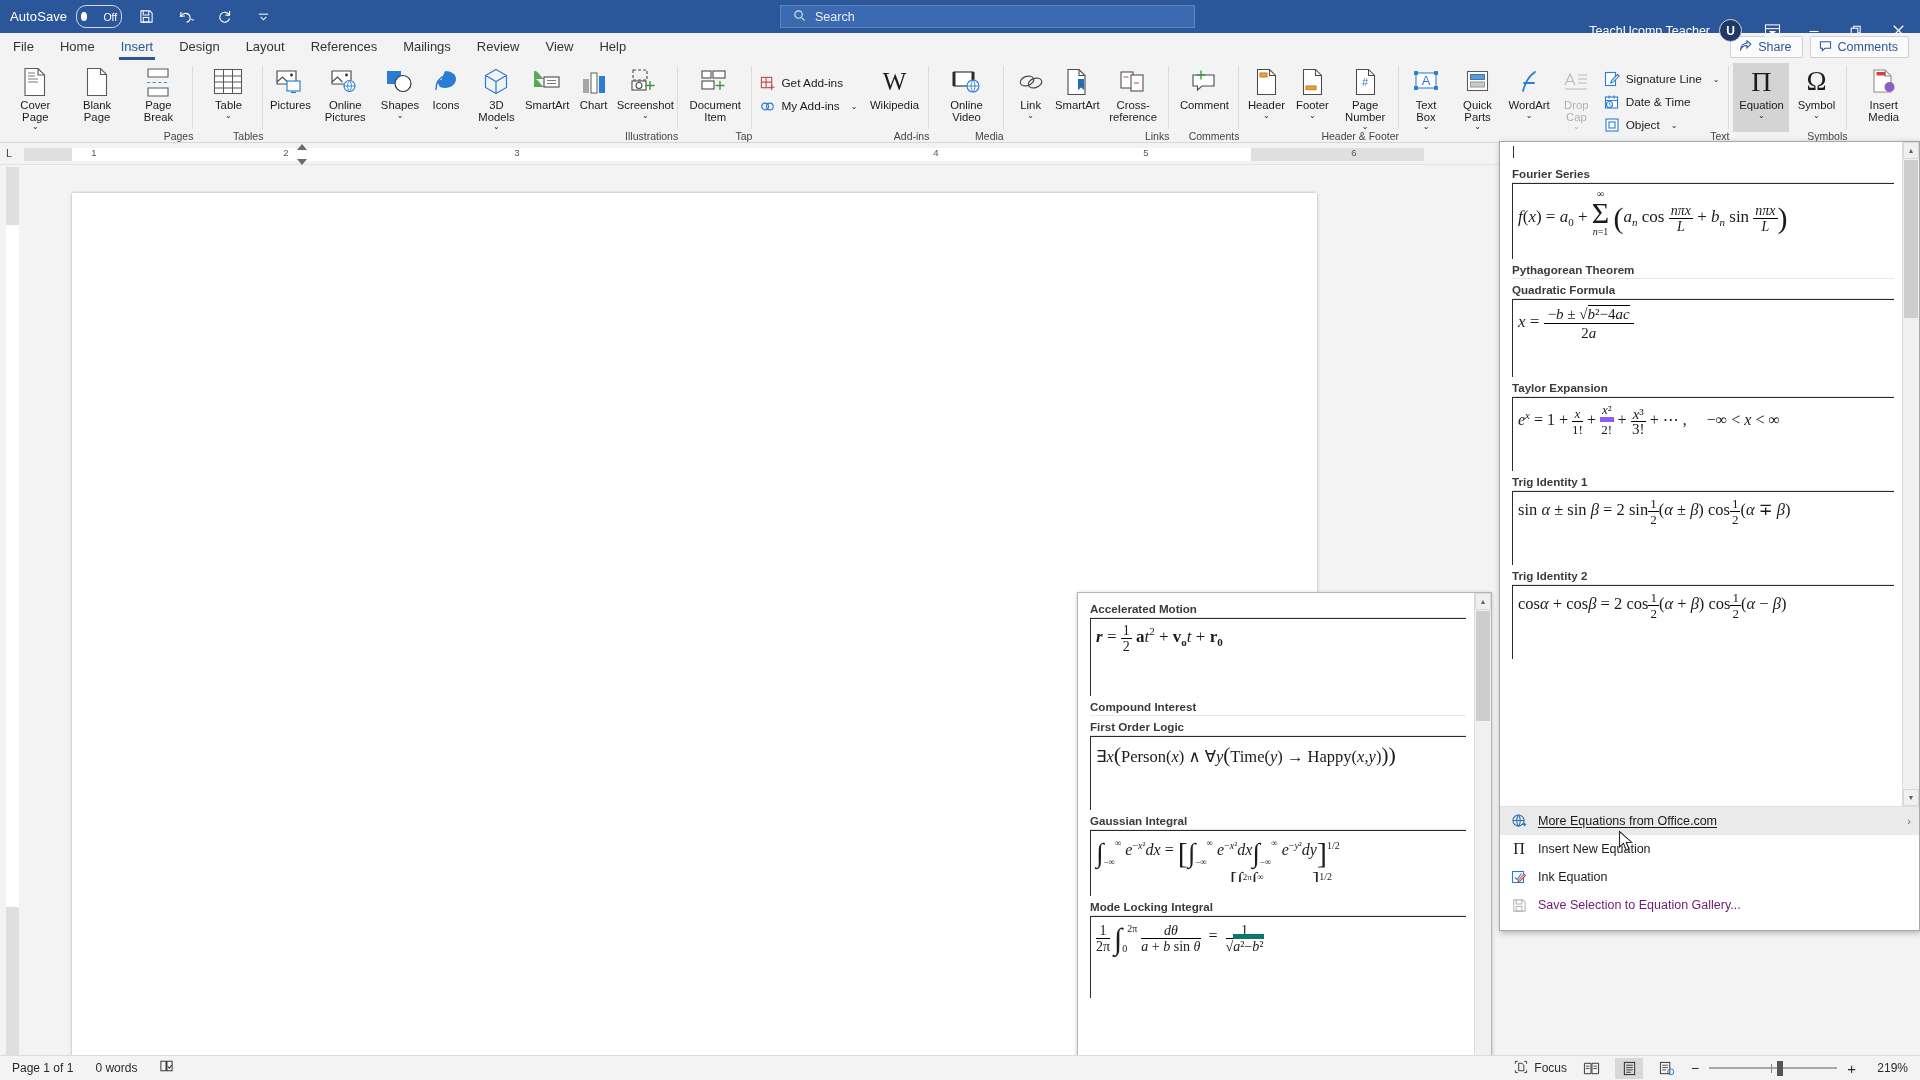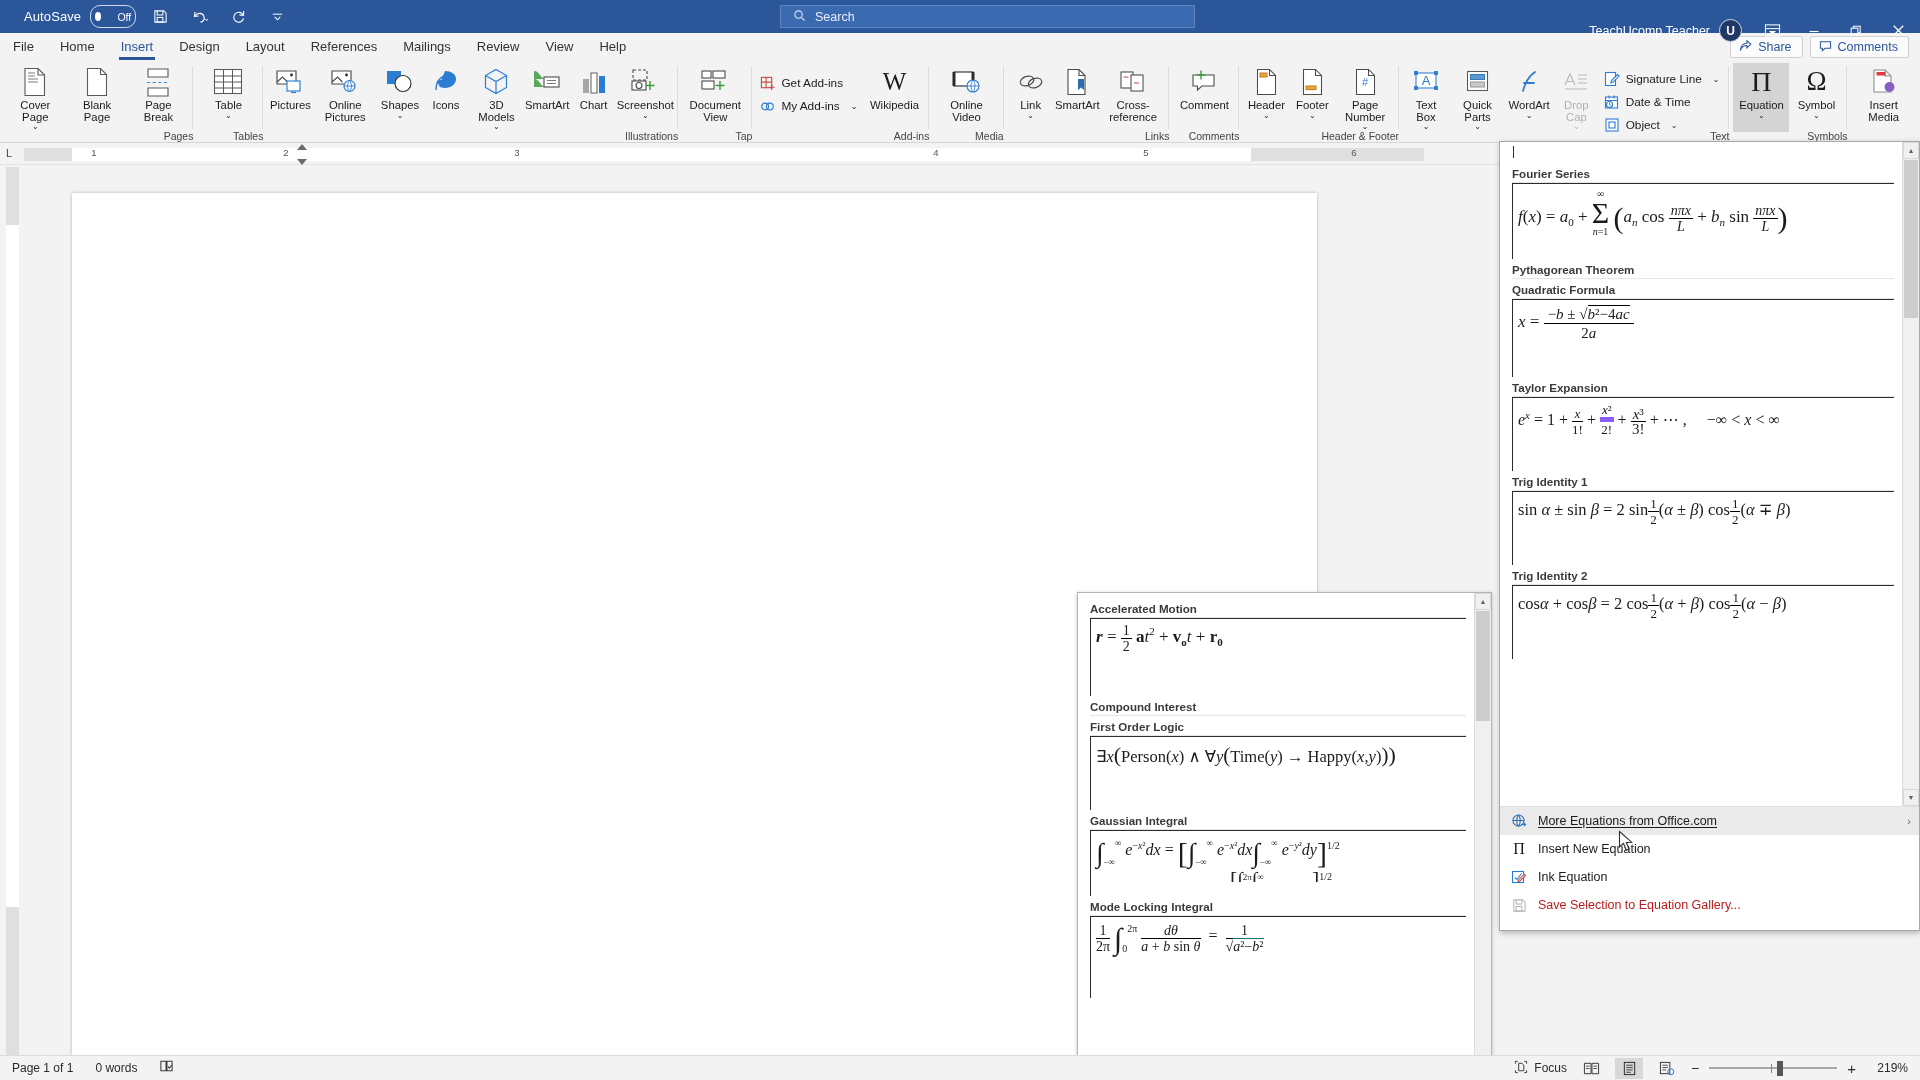--- a/index.html
+++ b/index.html
@@ -11,21 +11,21 @@
     color:#1b1b1b;
     -webkit-font-smoothing:antialiased;
   }
 
   
   .titlebar {
     height:33px; background:#2b579a; color:#fff;
     display:flex; align-items:center; position:relative;
     font-size:13px;
   }
-  .tb-left { display:flex; align-items:center; gap:9px; padding-left:24px; }
+  .tb-left { display:flex; align-items:center; gap:9px; padding-left:10px; }
   .autosave-label { font-size:13px; letter-spacing:.1px; }
   .toggle {
     width:46px; height:23px; border:1.4px solid #cfd9ea; border-radius:10px;
     display:flex; align-items:center; gap:16px; padding:0 4px; font-size:10.5px;
   }
   .toggle .knob { width:9px; height:9px; border-radius:50%; background:#fff; }
   .tb-ico {
     width:30px; height:26px; display:flex; align-items:center; justify-content:center;
     color:#fff;
   }
@@ -174,21 +174,21 @@
     z-index:40;
   }
   .gal-scrollarea { position:absolute; left:0; top:0; right:0; height:664px; overflow:hidden; }
   .gal-inner { position:absolute; left:0; top:0; right:17px; bottom:0; padding:2px 8px 0 12px; }
   .gal-menu { position:absolute; left:0; right:0; top:664px; bottom:0; border-top:1px solid #e0e0e0; background:#fff;}
   .menu-item {
     height:28px; display:flex; align-items:center; gap:9px; padding:0 8px 0 9px;
     font-size:12.5px; color:#1b1b1b; position:relative;
   }
   .menu-item.hl { background:#eaeaea; }
-  .menu-item.dis { color:#b91c1c; }
+  .menu-item.dis { color:#701a75; }
   .menu-item .mi { width:20px; height:18px; display:flex; align-items:center; justify-content:center; }
   .menu-item .chev { margin-left:auto; font-size:11px; color:#666; }
   .underl { text-decoration:underline; text-underline-offset:2px; }
 
   
   .statusbar {
     position:absolute; left:0; right:0; bottom:0; height:25px; background:#f3f3f3;
     border-top:1px solid #dcdcdc; display:flex; align-items:center; font-size:12px;
     color:#2b2b2b;
   }
@@ -469,21 +469,21 @@
     <div class="group-items">
       <div class="bigbtn" style="min-width:62px">
         <span class="gi">
           <svg width="30" height="26" viewBox="0 0 30 26" fill="#fff" stroke="#4b4b4b" stroke-width="1.1">
             <rect x="2" y="2" width="9" height="7"></rect>
               <rect x="13" y="2" width="12" height="7"></rect>
             <rect x="2" y="12" width="12" height="8"></rect>
             <path d="M20 12v9M15.5 16.5h9" stroke="#3a9a3a" stroke-width="1.4" fill="none"></path>
           </svg>
         </span>
-        <span class="lbl">Document View</span>
+        <span class="lbl">Document Item</span>
       </div>
     </div>
     <div class="group-label">Tap</div>
   </div>
 
   <div class="group">
     <div class="group-items">
       <div class="smallcol" style="padding-top:10px">
         <div class="smallbtn">
           <span class="si">
@@ -820,21 +820,21 @@
             <span style="display:inline-block;text-align:center;vertical-align:-10px;font-size:14px;">
               <span style="display:block;border-bottom:1px solid #000;padding:0 2px;line-height:15px">1</span>
               <span style="display:block;line-height:16px">2π</span></span>
             <span style="font-size:30px;vertical-align:-8px">∫</span><sub style="font-size:10px;vertical-align:-11px">0</sub><sup style="font-size:10px;vertical-align:9px">2π</sup>
             <span style="display:inline-block;text-align:center;vertical-align:-10px;font-size:14px;">
               <span style="display:block;border-bottom:1px solid #000;padding:0 6px;line-height:15px"><i>dθ</i></span>
               <span style="display:block;line-height:16px"><i>a</i> + <i>b</i> sin <i>θ</i></span></span>
             &nbsp;=&nbsp;
             <span style="display:inline-block;text-align:center;vertical-align:-10px;font-size:14px;">
               <span style="display:block;border-bottom:1px solid #000;padding:0 6px;line-height:15px">1</span>
-              <span style="display:block;line-height:16px">√<span style="border-top:1px solid #0f766e"><i>a</i>²−<i>b</i>²</span></span></span>
+              <span style="display:block;line-height:16px">√<span style="border-top:5px solid #0f766e"><i>a</i>²−<i>b</i>²</span></span></span>
           </span>
         </div>
       </div>
 
     </div>
     <div class="vscroll">
       <div class="sb-arrow up">▲</div>
       <div class="sb-thumb" style="top:18px;height:110px"></div>
 
     </div>

